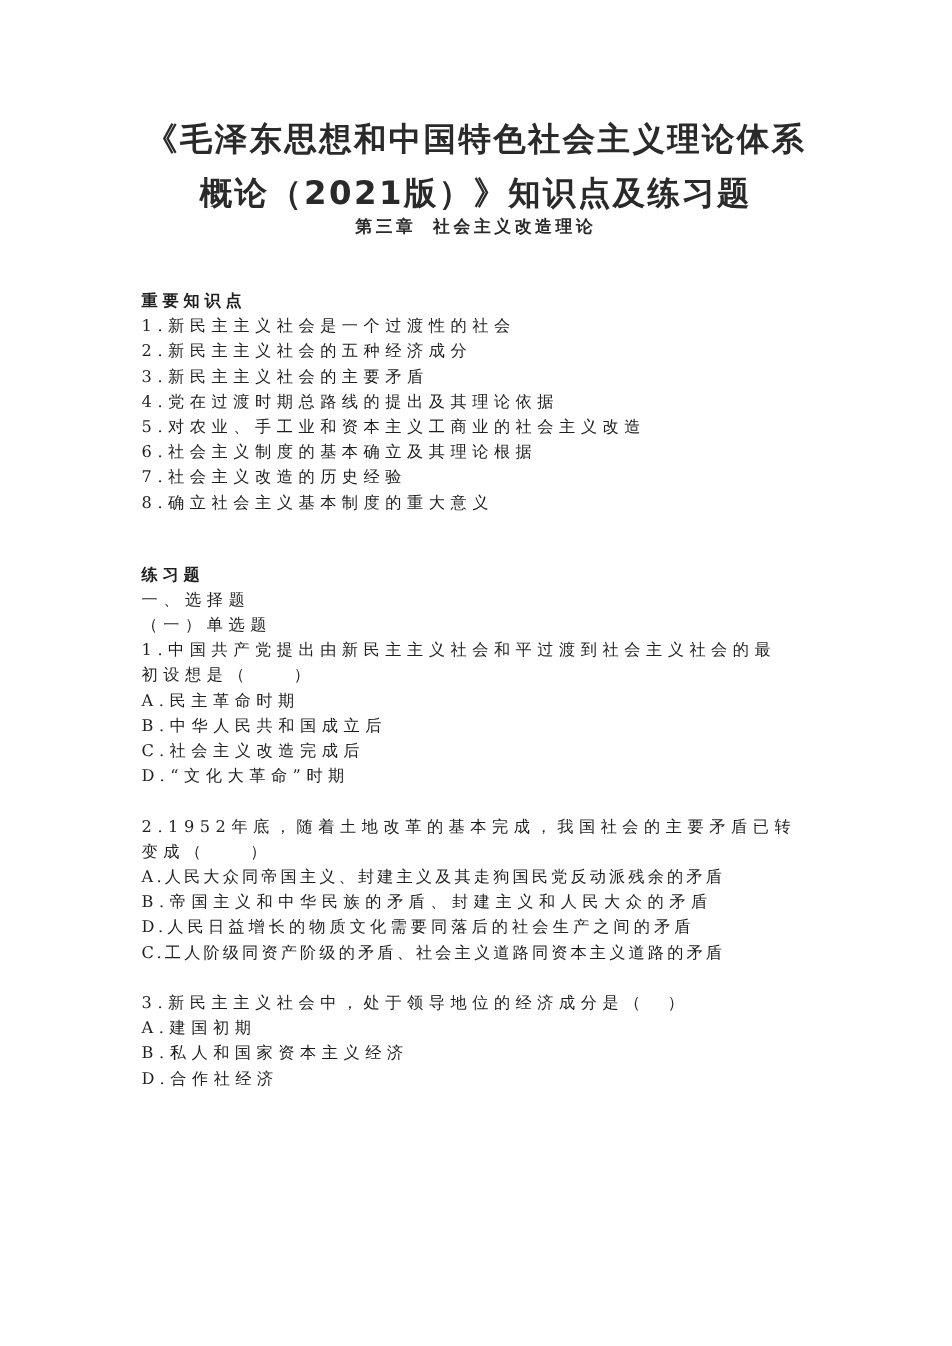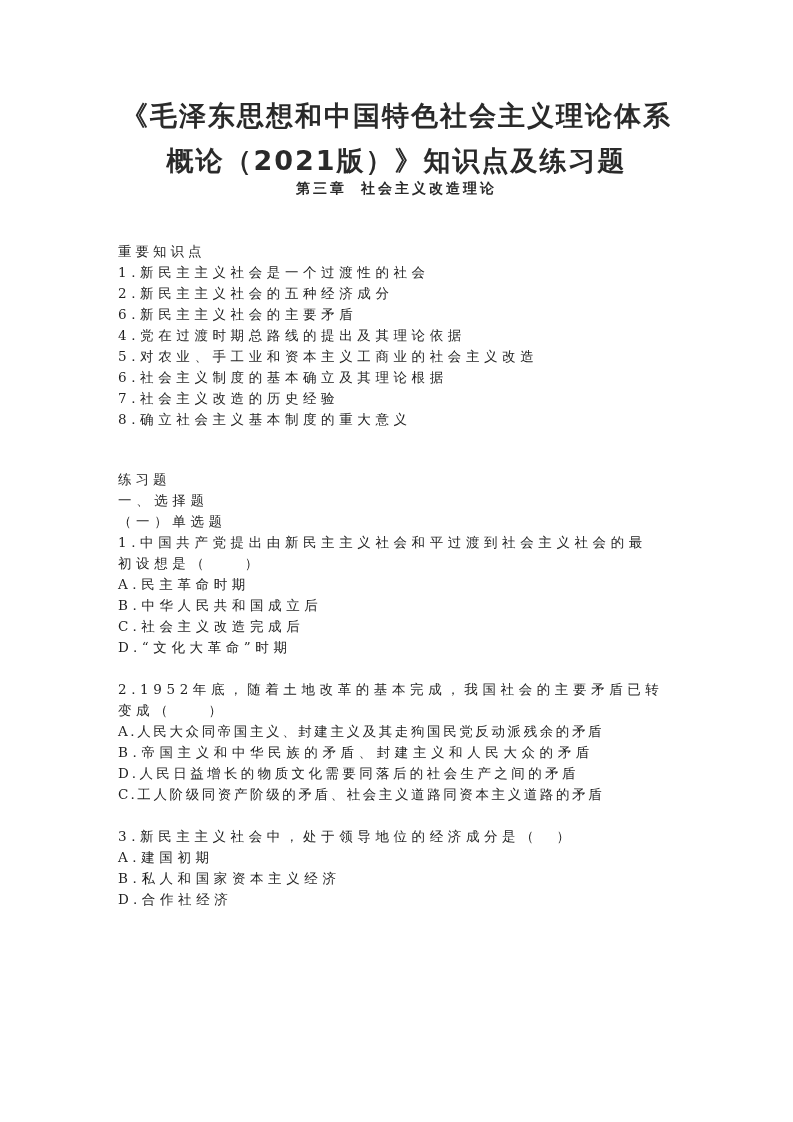--- a/index.html
+++ b/index.html
@@ -16,38 +16,38 @@
       position: absolute; left: 0; width: 793px; top: 180px; text-align: center;
       font-family: "DejaVu Sans", sans-serif; font-weight: bold; font-size: 14px;
       letter-spacing: 3px; color: #2a2a2a; word-spacing: 6px;
     }
     .body {
       position: absolute; left: 118px; width: 570px;
       font-family: "DejaVu Serif", serif; font-size: 13.5px; line-height: 21px;
       letter-spacing: 4.6px; color: #1f1f1f;
     }
     .body .line { white-space: nowrap; }
-    .body .heading { font-family: "DejaVu Sans", sans-serif; font-weight: normal; letter-spacing: 4px; }
+    .body .heading { font-family: "DejaVu Sans", sans-serif; font-weight: bold; letter-spacing: 4px; }
     .body .gap { height: 21px; }
     .sec1 { top: 241px; }
     .sec2 { top: 469px; }
   </style>
 </head>
 <body>
 
 <div class="page">
   <div class="title l1">《毛泽东思想和中国特色社会主义理论体系</div>
   <div class="title l2">概论（2021版）》知识点及练习题</div>
   <div class="subtitle">第三章 社会主义改造理论</div>
 
   <div class="body sec1">
     <div class="line heading">重要知识点</div>
     <div class="line">1.新民主主义社会是一个过渡性的社会</div>
     <div class="line">2.新民主主义社会的五种经济成分</div>
-    <div class="line">6.新民主主义社会的主要矛盾</div>
+    <div class="line">3.新民主主义社会的主要矛盾</div>
     <div class="line">4.党在过渡时期总路线的提出及其理论依据</div>
     <div class="line">5.对农业、手工业和资本主义工商业的社会主义改造</div>
     <div class="line">6.社会主义制度的基本确立及其理论根据</div>
     <div class="line">7.社会主义改造的历史经验</div>
     <div class="line">8.确立社会主义基本制度的重大意义</div>
   </div>
 
   <div class="body sec2">
     <div class="line heading">练习题</div>
     <div class="line">一、选择题</div>

